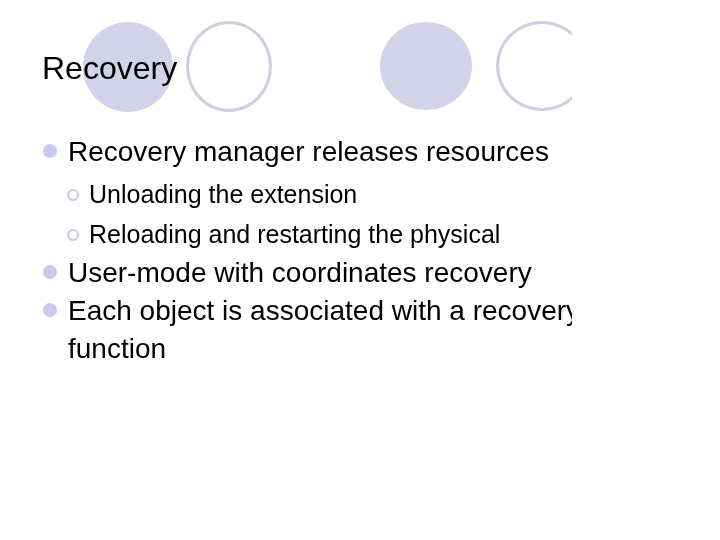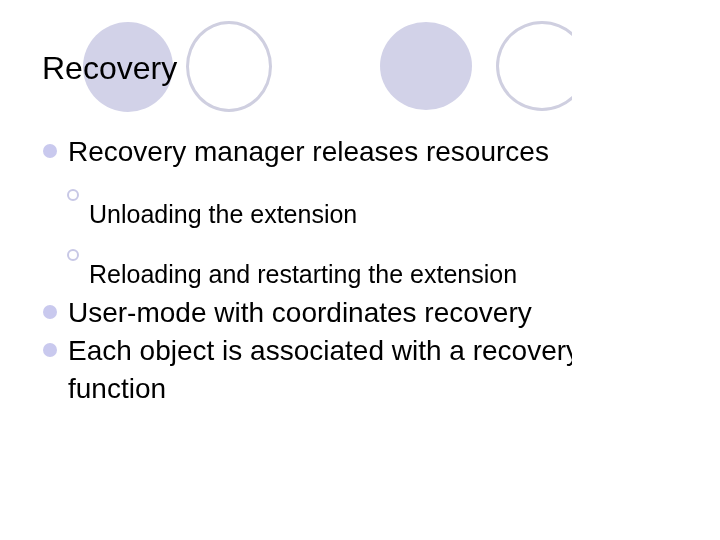--- a/index.html
+++ b/index.html
@@ -65,21 +65,21 @@
   .row.l2 { font-size: 25px; line-height: 40px; }
   .row.l2 .marker {
     flex: none;
     width: 12px; height: 12px;
     box-sizing: border-box;
     margin: 15px 0 0 25px;
     border-radius: 50%;
     border: 2px solid var(--bullet2, #c8c8e6);
     background: transparent;
   }
-  .row.l2 .text { margin-left: 10px; margin-top: 20px; }
+  .row.l2 .text { margin-left: 10px; }
 
   
   .row.l1 + .row.l1 { }
   .row.l1 + .row.l2 { margin-top: 3px; }
 </style>
 </head>
 <body>
 
 <div class="slide">
   <div class="decoration" id="decoration">
@@ -94,21 +94,21 @@
       <div class="row l1">
         <span class="marker"></span>
         <span class="text">Recovery manager releases resources</span>
       </div>
       <div class="row l2">
         <span class="marker"></span>
         <span class="text">Unloading the extension</span>
       </div>
       <div class="row l2">
         <span class="marker"></span>
-        <span class="text">Reloading and restarting the extension</span>
+        <span class="text">Reloading and restarting the physical</span>
       </div>
       <div class="row l1">
         <span class="marker"></span>
         <span class="text">User-mode with coordinates recovery</span>
       </div>
       <div class="row l1">
         <span class="marker"></span>
         <span class="text">Each object is associated with a recovery function</span>
       </div>
     </div>

